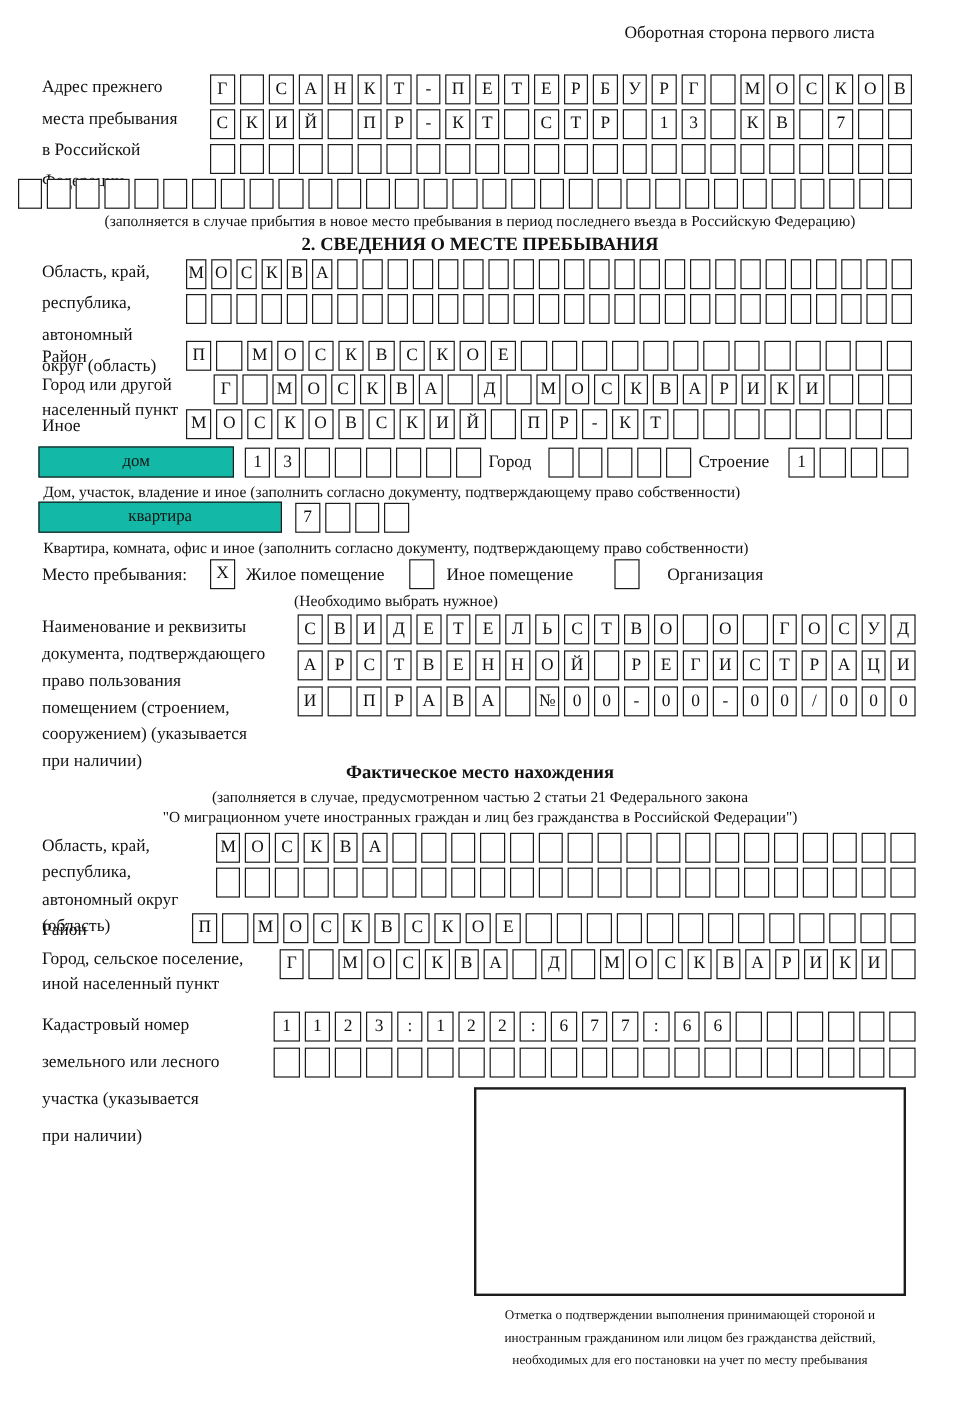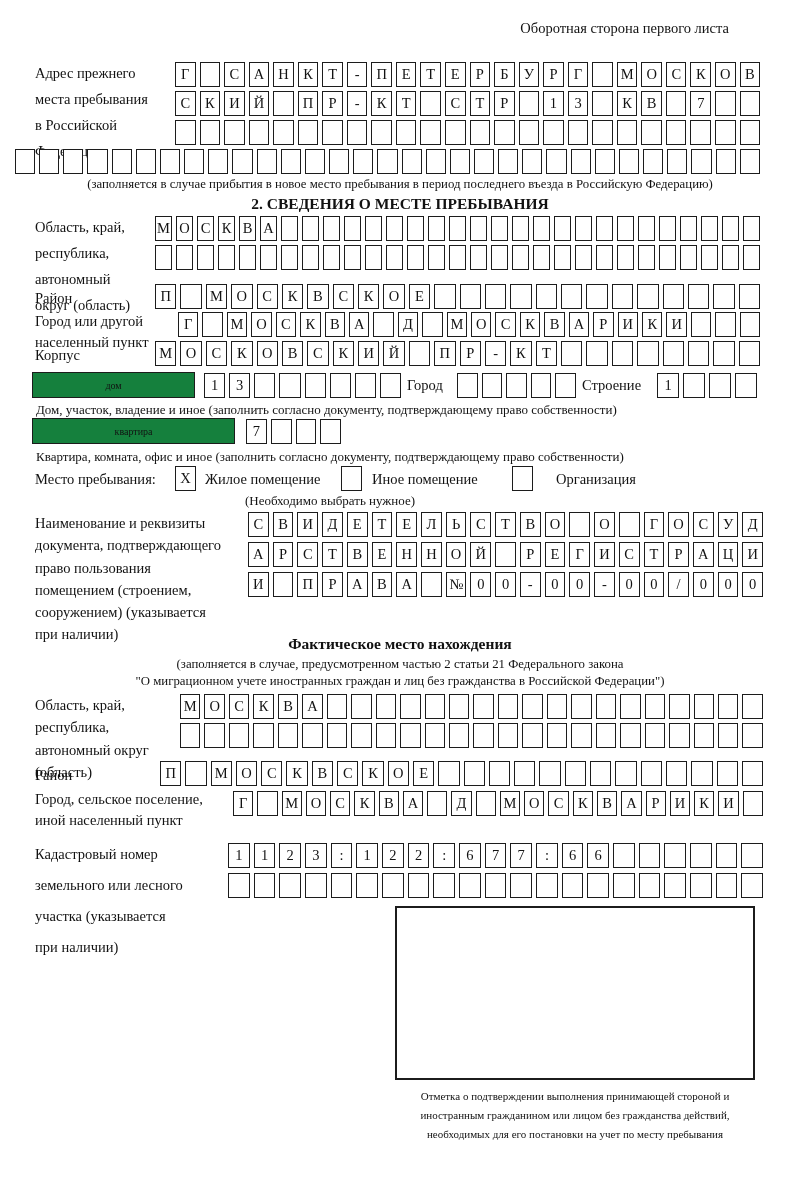--- a/index.html
+++ b/index.html
@@ -18,23 +18,23 @@
   .bx{
     flex:1;
     border:1.7px solid #1c1c1c;
     box-sizing:border-box;
     background:#fff;
     display:flex;align-items:center;justify-content:center;
     font-size:14.5px;line-height:1;
     min-width:0;
   }
   .bigbox{
-    border:1.7px solid #1c1c1c;box-sizing:border-box;background:#15803d;
+    border:1.7px solid #1c1c1c;box-sizing:border-box;background:#14b8a6;
     display:flex;align-items:center;justify-content:center;
-    font-size:10px;height:26px;
+    font-size:14px;height:26px;
   }
   .cbx{
     width:21px;height:25px;border:1.7px solid #1c1c1c;box-sizing:border-box;
     display:flex;align-items:center;justify-content:center;
     font-size:14.5px;background:#fff;
   }
   .cap{font-size:13px;white-space:nowrap;}
   .cap-c{font-size:12.8px;text-align:center;width:800px;white-space:nowrap;}
   .title{font-size:15.5px;font-weight:bold;text-align:center;width:800px;}
   .hdr-note{font-size:14.5px;}
@@ -277,21 +277,21 @@
       <span class="bx">А</span>
       <span class="bx">Р</span>
       <span class="bx">И</span>
       <span class="bx">К</span>
       <span class="bx">И</span>
       <span class="bx"></span>
       <span class="bx"></span>
       <span class="bx"></span>
     </div>
 
-  <div class="abs lbl" style="left:35px;top:342px;">Корпус</div>
+  <div class="abs lbl" style="left:35px;top:342px;">Иное</div>
   <div class="abs cellrow" style="left:155px;top:341px;width:605px;">
       <span class="bx">М</span>
       <span class="bx">О</span>
       <span class="bx">С</span>
       <span class="bx">К</span>
       <span class="bx">О</span>
       <span class="bx">В</span>
       <span class="bx">С</span>
       <span class="bx">К</span>
       <span class="bx">И</span>

